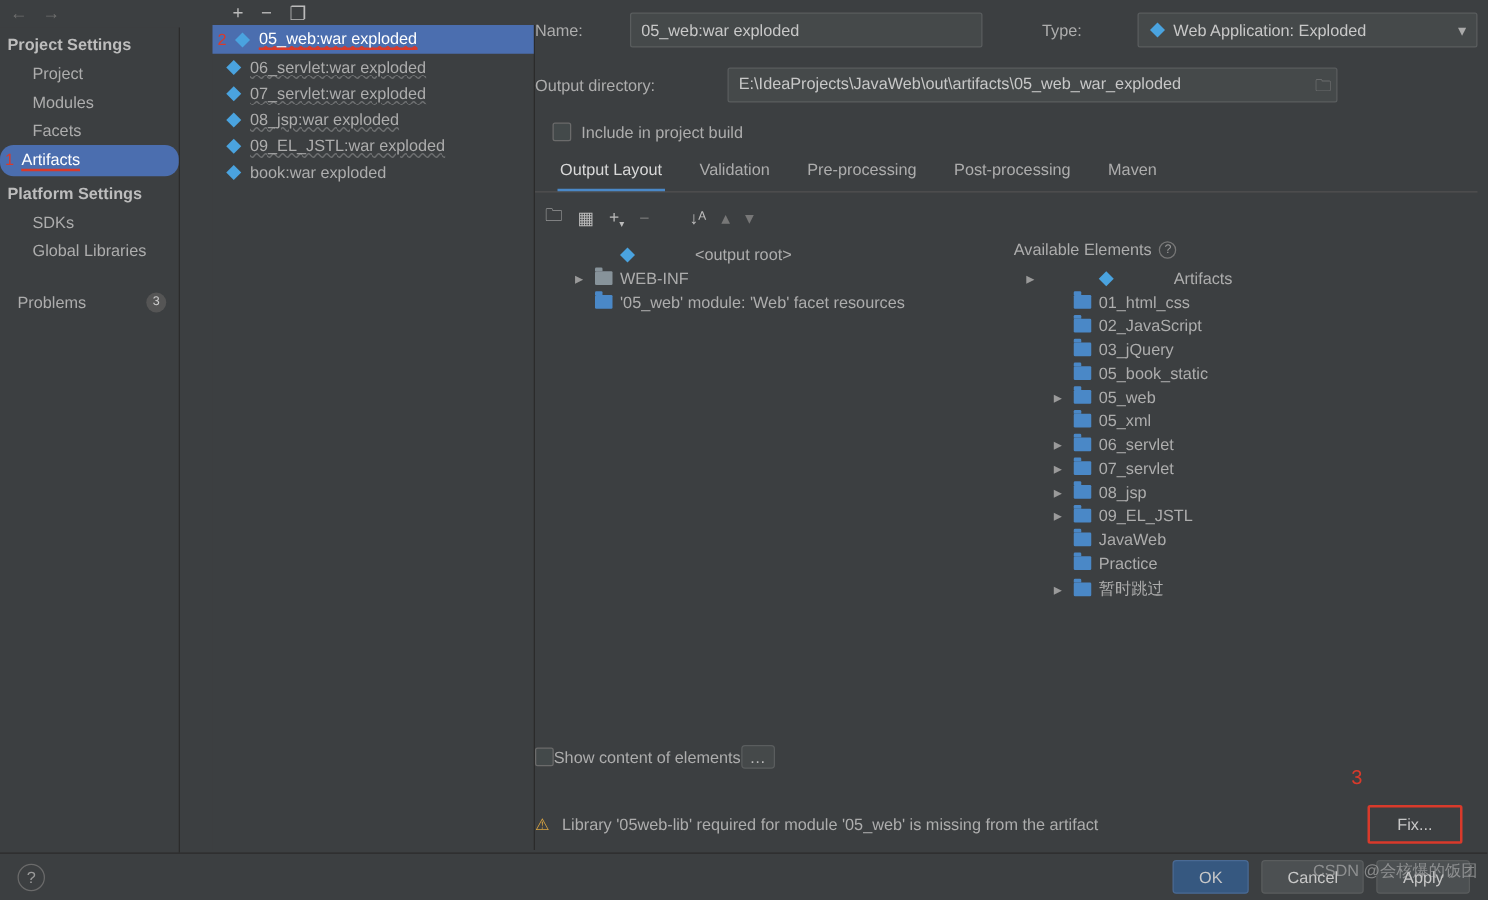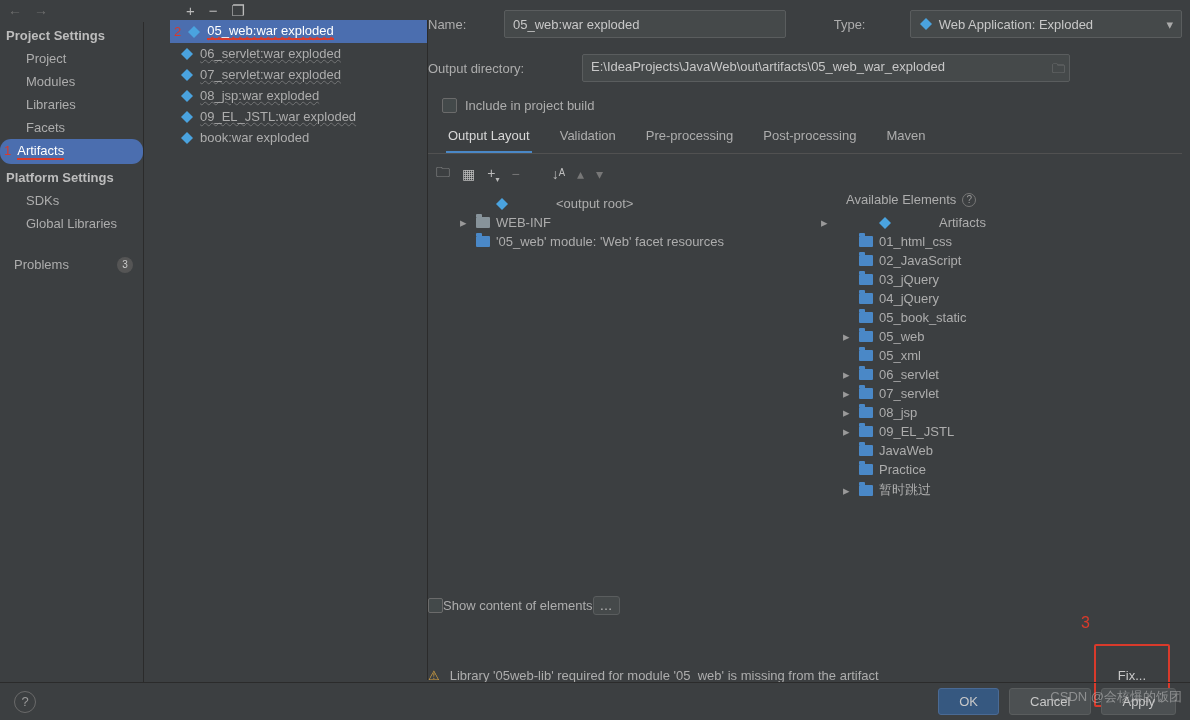--- a/index.html
+++ b/index.html
@@ -50,28 +50,28 @@
 .two-col { display:flex; gap:8px; margin-top:2px; }
 .col { flex:1; }
 .tree { padding:2px 0 0 4px; }
 .tree .node { display:flex; align-items:center; gap:6px; padding:2px 0; color:#adadad; }
 .tree .node.l1 { padding-left:6px;gap:47px; }
 .tree .node.l2 { padding-left:28px; }
 .tree .node .tw { width:10px; color:#9a9a9a; }
 .folder-ic { width:14px; height:11px; background:#87939a; display:inline-block; border-radius:1px; position:relative; }
 .folder-ic.blue { background:#4a88c7; }
 .folder-ic::before { content:""; position:absolute; top:-3px; left:0; width:6px; height:3px; background:inherit; border-radius:1px 1px 0 0; }
-.av-title { color:#adadad; padding:0 0 4px 0; display:flex; align-items:center; gap:6px;margin-left:35px;}
+.av-title { color:#adadad; padding:0 0 4px 0; display:flex; align-items:center; gap:6px;}
 .qmark { border:1px solid #777; border-radius:50%; width:14px; height:14px; font-size:10px; text-align:center; line-height:12px; color:#999;}
 
 .show-content { position:absolute; left:428px; top:596px; display:flex; align-items:center; gap:0; }
 .show-content .dots { border:1px solid #5a5d5e; padding:1px 6px; border-radius:3px; color:#bbb; background:#45494a;}
 .warning-row { position:absolute; left:428px; top:644px; right:20px; display:flex; align-items:center; gap:10px; }
 .warning-row .warn { color:#d9a441; }
-.fix-btn { margin-left:auto; border:2px solid #d93a2b; background:#3c3f41; color:#c8c8c8; padding:22px 22px; border-radius:2px; cursor:pointer;}
+.fix-btn { margin-left:auto; border:2px solid #d93a2b; background:#3c3f41; color:#c8c8c8; padding:6px 22px; border-radius:2px; cursor:pointer;}
 
 .bottom-bar { position:absolute; left:0; right:0; bottom:0; height:38px; border-top:1px solid #2b2b2b; display:flex; align-items:center; padding:0 14px; gap:10px;}
 .bottom-bar .help { width:22px; height:22px; border:1px solid #6a6a6a; border-radius:50%; text-align:center; line-height:20px; color:#9a9a9a;}
 .bottom-bar .spacer { flex:1; }
 .bottom-bar button { background:#4c5052; border:1px solid #5a5d5e; color:#c8c8c8; padding:5px 20px; border-radius:3px; cursor:pointer;}
 .bottom-bar button.primary { background:#365880; border-color:#4a6a94; }
 
 .watermark { position:absolute; right:8px; bottom:14px; color:#c4c4c4; opacity:.55; font-size:13px; pointer-events:none;text-align:right;}
 .annot-3 { position:absolute; right:100px; top:614px; color:#d93a2b; font-size:16px; }
 </style>
@@ -85,21 +85,20 @@
 <div class="artifact-toolbar">
   <span>+</span>
   <span>−</span>
   <span>❐</span>
 </div>
 
 <div class="left-pane">
   <div class="hdr">Project Settings</div>
   <div class="item">Project</div>
   <div class="item">Modules</div>
-  <div class="item">Libraries</div>
   <div class="item">Facets</div>
   <div class="item selected">
     <span class="redlabel" style="margin-left:-22px; margin-right:6px;">1</span><span class="redline">Artifacts</span>
   </div>
   <div class="hdr">Platform Settings</div>
   <div class="item">SDKs</div>
   <div class="item">Global Libraries</div>
   <div style="height:18px;"></div>
   <div class="item" style="padding-left:14px;">
     <span>Problems</span>
@@ -256,25 +255,20 @@
               <span>02_JavaScript</span>
             </div>
             <div class="node l2">
               <span class="tw"></span>
               <span class="folder-ic blue"></span>
               <span>03_jQuery</span>
             </div>
             <div class="node l2">
               <span class="tw"></span>
               <span class="folder-ic blue"></span>
-              <span>04_jQuery</span>
-            </div>
-            <div class="node l2">
-              <span class="tw"></span>
-              <span class="folder-ic blue"></span>
               <span>05_book_static</span>
             </div>
             <div class="node l2">
               <span class="tw">▸</span>
               <span class="folder-ic blue"></span>
               <span>05_web</span>
             </div>
             <div class="node l2">
               <span class="tw"></span>
               <span class="folder-ic blue"></span>

